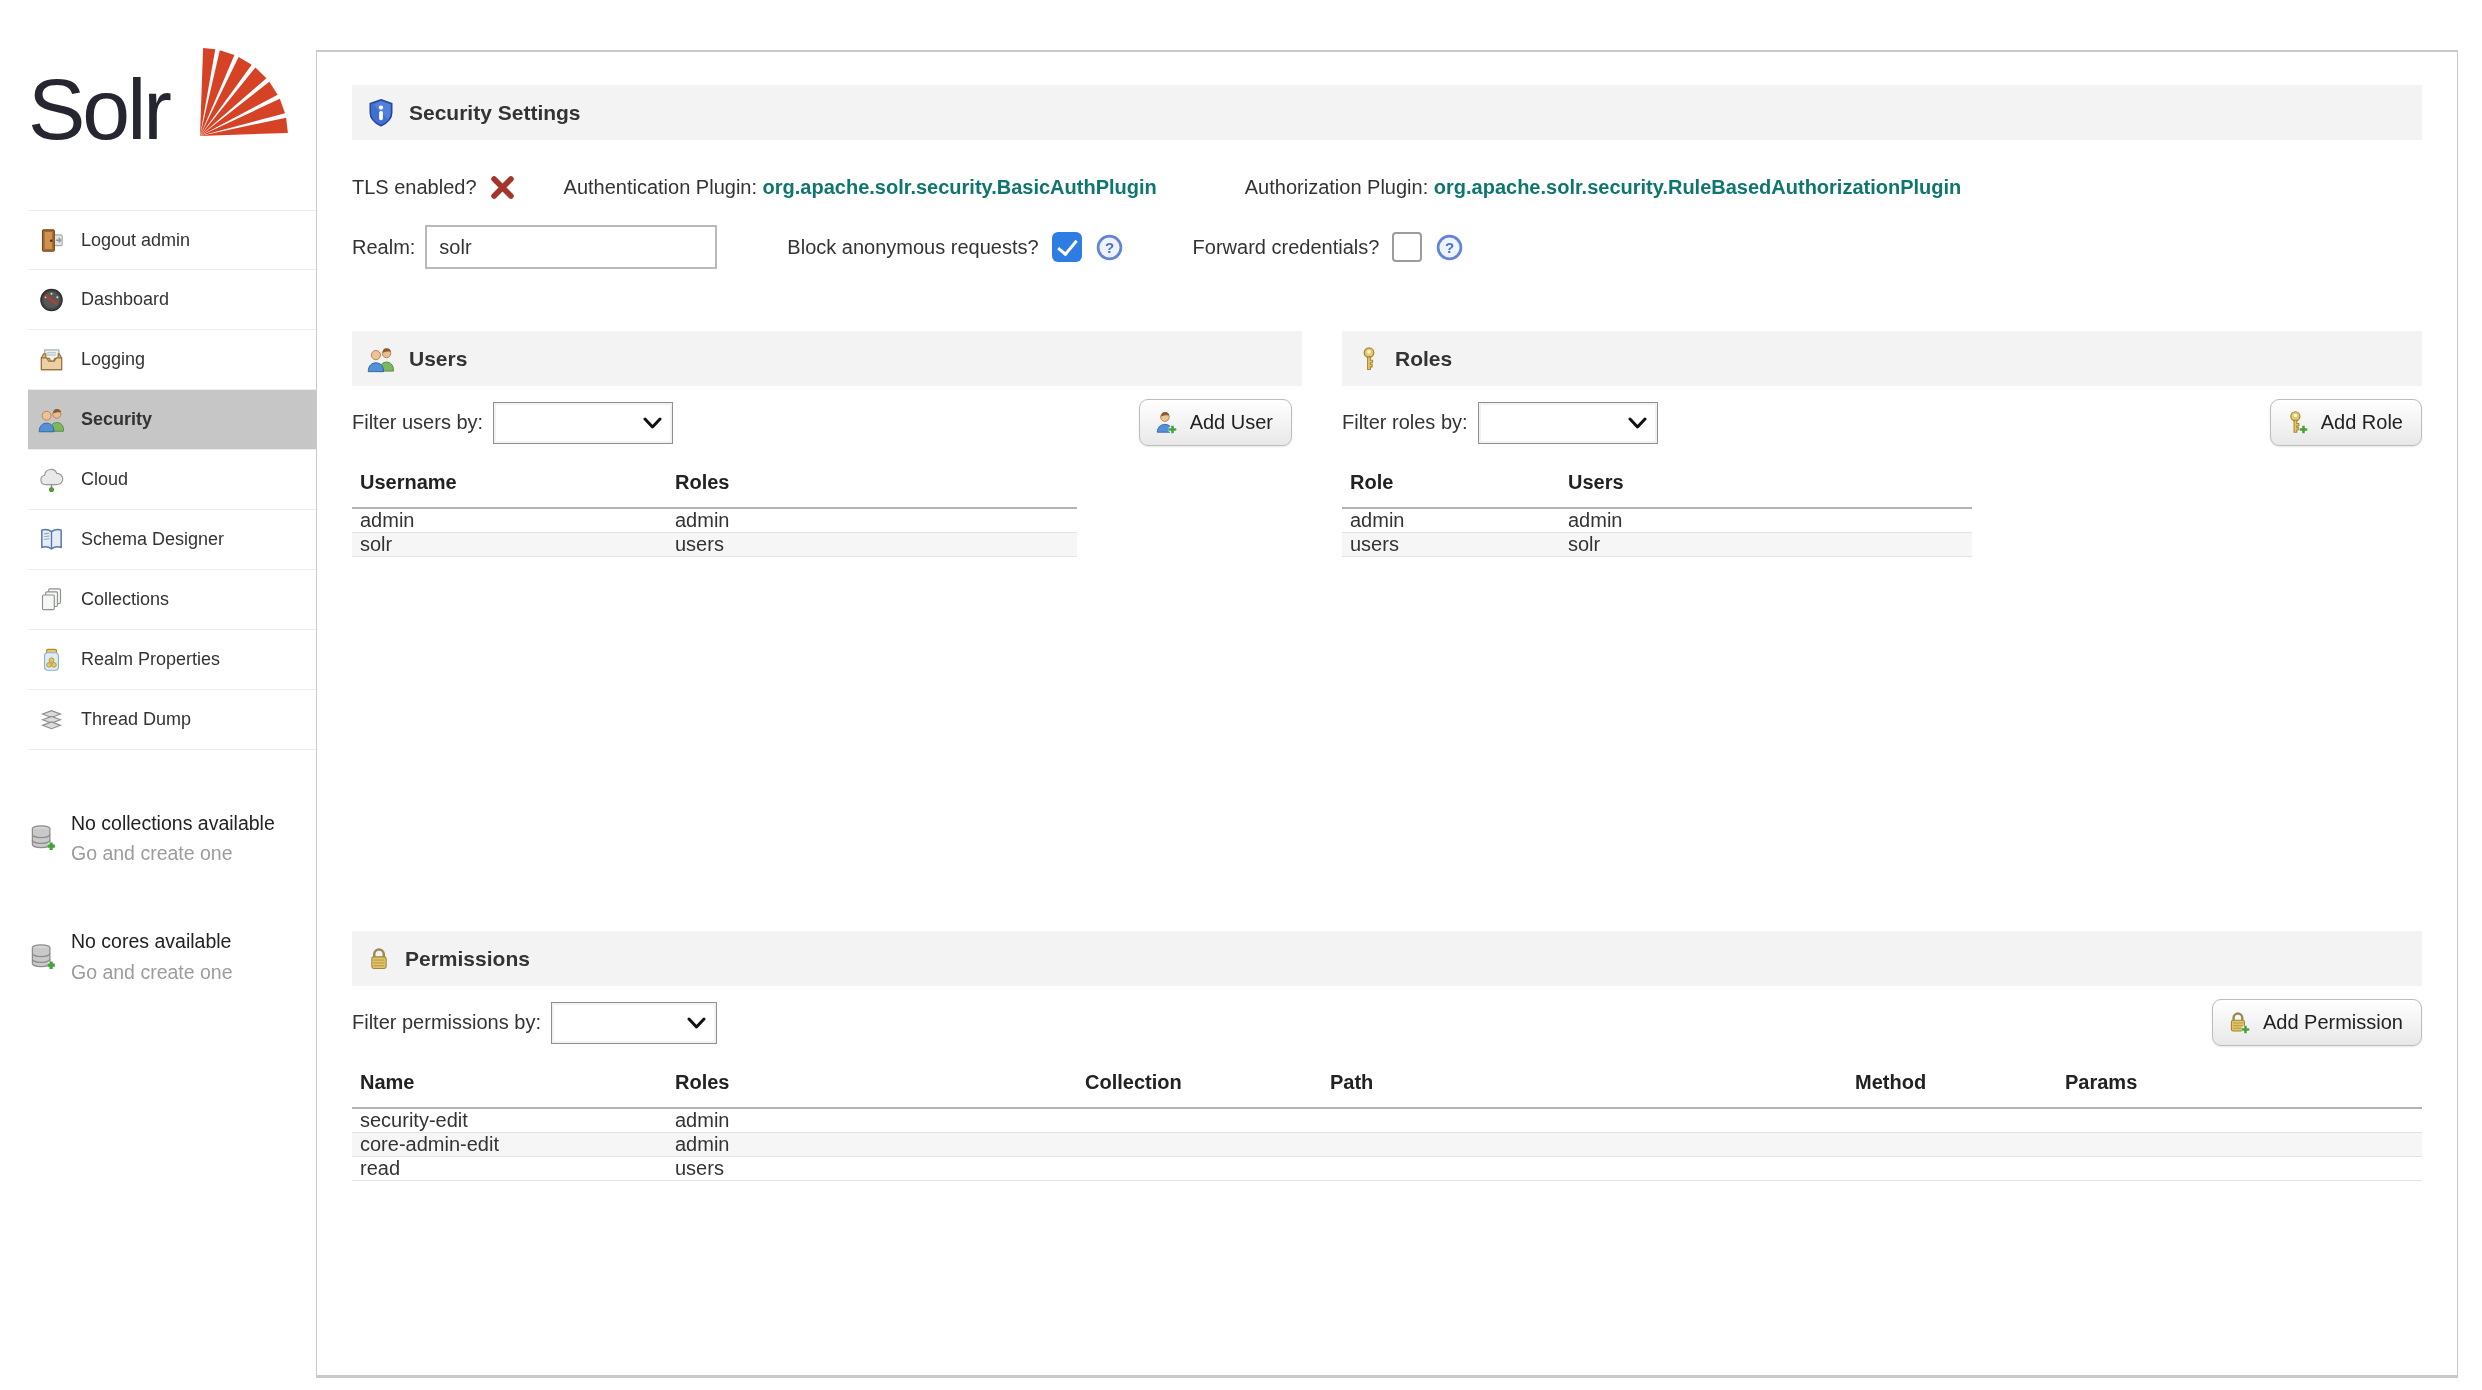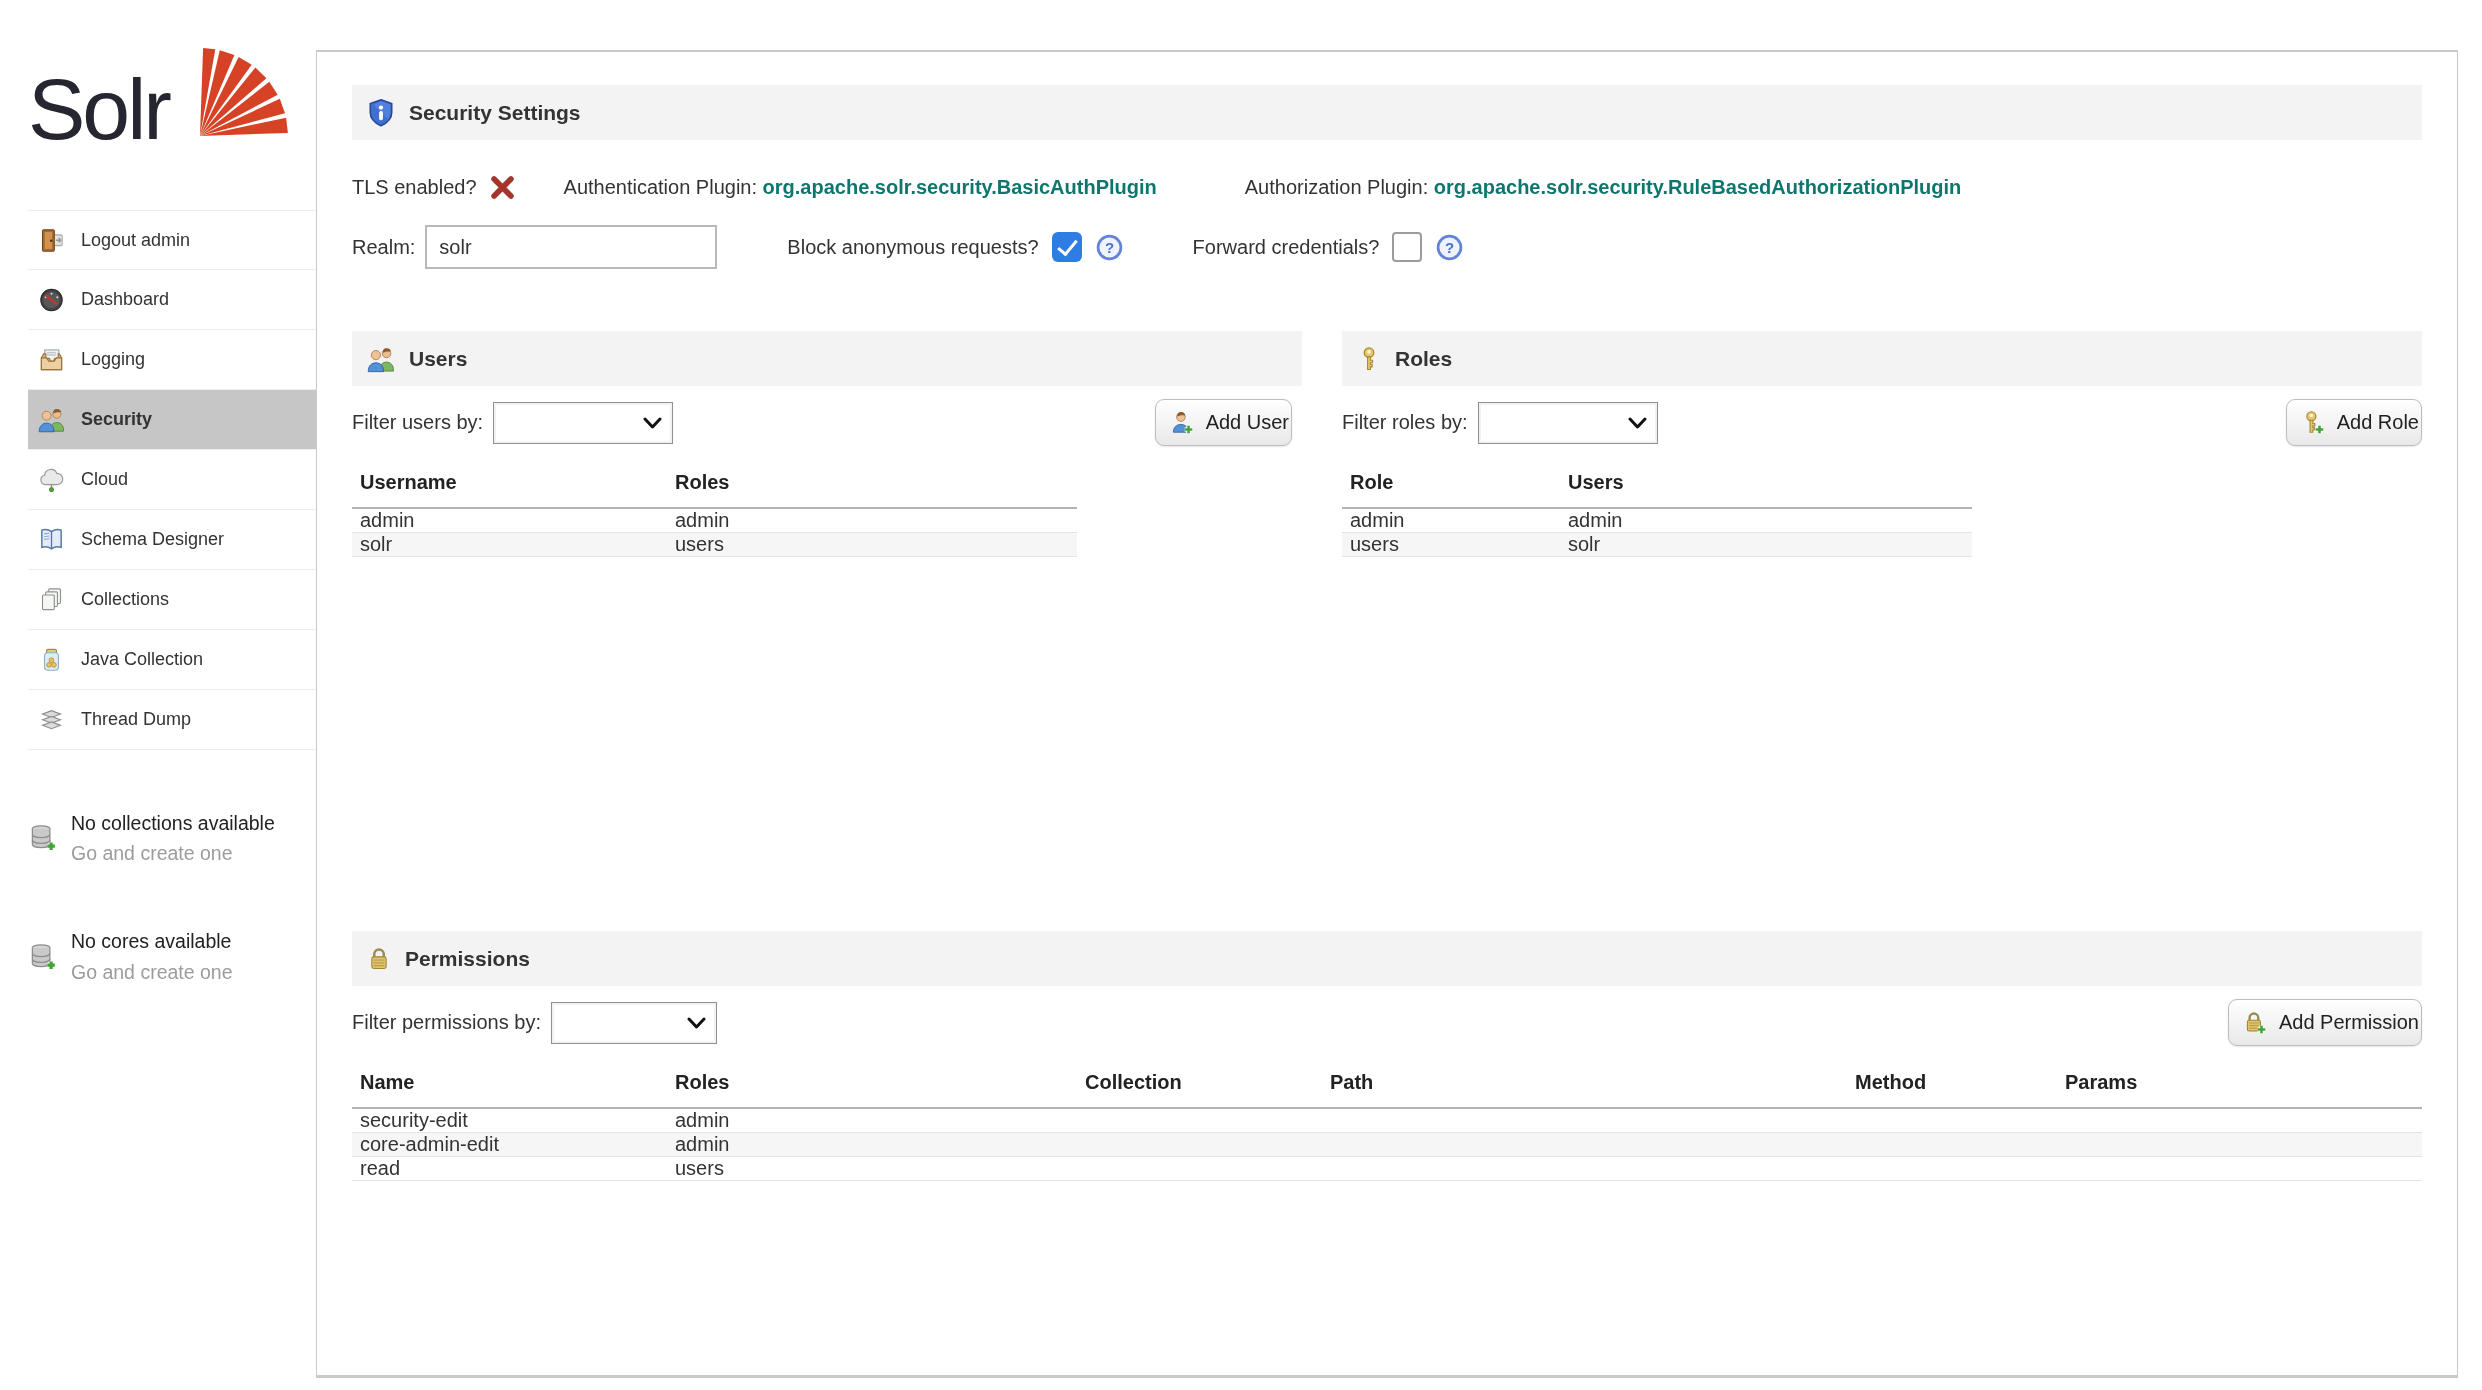--- a/index.html
+++ b/index.html
@@ -52,21 +52,21 @@
   .two-col { display:flex; gap:40px; margin-top:62px; height:600px; align-items:flex-start; }
   .col-users { width:950px; }
   .col-roles { flex:1; }
 
   .filter-row { display:flex; align-items:center; margin-top:13px; font-size:20px; }
   .select { width:180px; height:42px; margin-left:10px; border:1px solid #8f8f8f; background:#fff;
     display:inline-flex; align-items:center; justify-content:flex-end; padding-right:10px; cursor:pointer;
     box-shadow:inset 0 0 0 2px #f2f2f2; }
   .select.perm { width:166px; }
   .btn { margin-left:auto; display:inline-flex; align-items:center; gap:11px; height:47px;
-    padding:0 2px 0 13px; border:1px solid #bcbcbc; border-radius:9px;
+    padding:0 18px 0 13px; border:1px solid #bcbcbc; border-radius:9px;
     background:linear-gradient(#ffffff,#e8e8e8); font-size:20px; color:#222; cursor:pointer;
     box-shadow:0 1px 2px rgba(0,0,0,.10); white-space:nowrap; }
   .btn-users { margin-right:10px; }
 
   table.data { border-collapse:collapse; margin-top:15px; font-size:20px; }
   table.users-t { width:725px; }
   table.roles-t { width:630px; }
   table.perms-t { width:2070px; }
   table.data th { text-align:left; font-weight:bold; color:#222; padding:10px 8px 13px; border-bottom:2px solid #b3b3b3; }
   table.data td { padding:0 8px; border-bottom:1px solid #e4e4e4; color:#333; }
@@ -282,21 +282,21 @@
           </svg>
         </span>
       <span>Collections</span>
     </li>
     <li>
       <span class="mi">
           <svg width="27" height="27">
             <use href="#i-jar"></use>
           </svg>
         </span>
-      <span>Java Collection</span>
+      <span>Realm Properties</span>
     </li>
     <li>
       <span class="mi">
           <svg width="27" height="27">
             <use href="#i-threads"></use>
           </svg>
         </span>
       <span>Thread Dump</span>
     </li>
   </ul>

